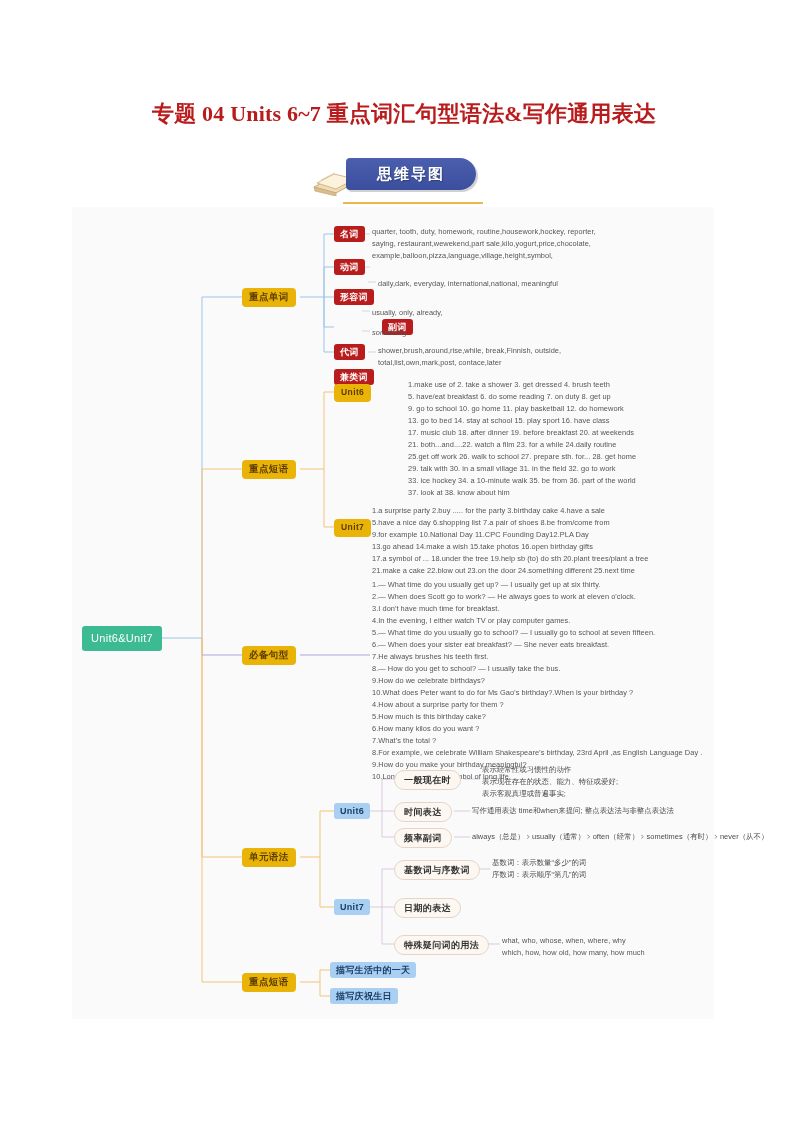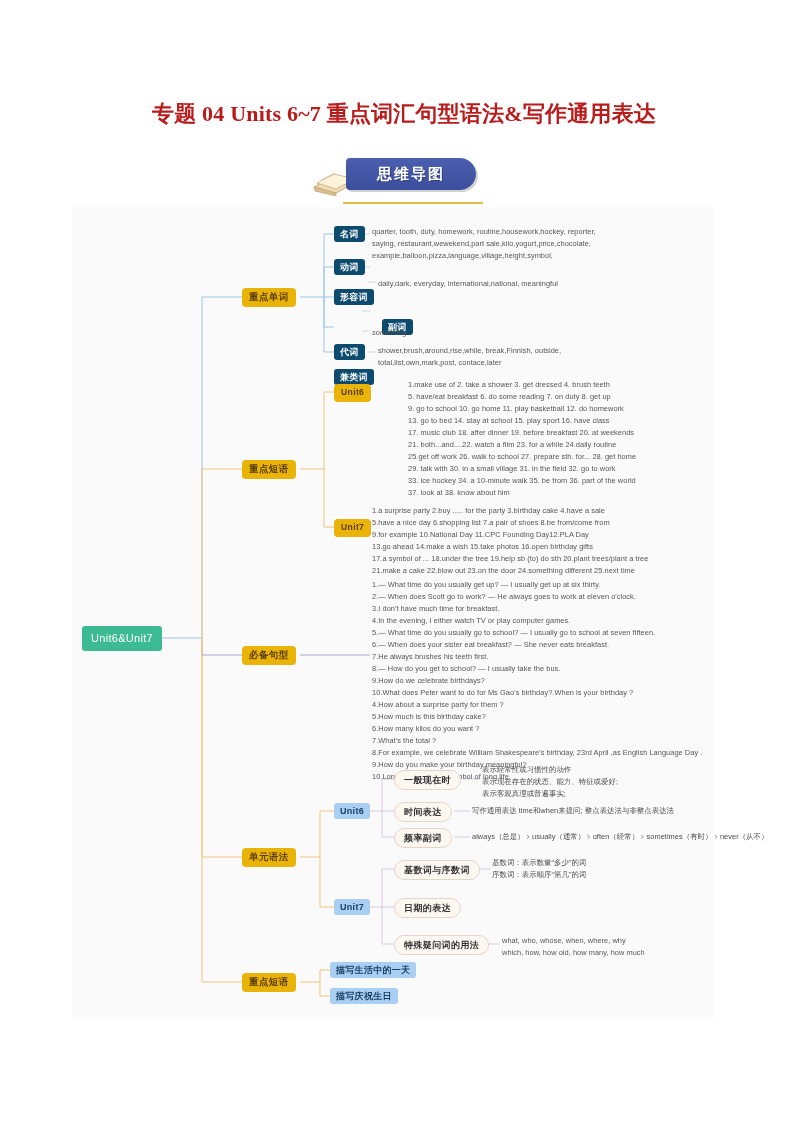--- a/index.html
+++ b/index.html
@@ -55,21 +55,21 @@
   }
   .node-root{
     background:#3cba92; color:#fff; border-radius:3px;
     padding:6px 9px; font-size:11px; letter-spacing:.3px;
   }
   .node-orange{
     background:#eab308; color:#5b3d00; border-radius:4px;
     padding:4px 7px; font-size:9.5px; font-weight:bold; letter-spacing:.4px;
   }
   .node-blue{
-    background:#0c4a6e; color:#fff; border-radius:3px;
+    background:#b91c1c; color:#fff; border-radius:3px;
     padding:3px 6px; font-size:9px; font-weight:bold; letter-spacing:.3px;
   }
   .node-bluelite{
     background:#a9cff2; color:#1b3e66; border-radius:3px;
     padding:3px 6px; font-size:9px; font-weight:bold; letter-spacing:.3px;
   }
   .node-pill{
     background:#fdf7f2; border:1px solid #e6d4c8; border-radius:11px;
     color:#333; padding:4px 9px; font-size:9px; font-weight:bold;
     letter-spacing:.4px;
@@ -192,20 +192,21 @@
   <div class="node node-blue" style="left:262px; top:82px;">形容词</div>
   <div class="node node-blue" style="left:262px; top:112px;margin-left:48px;">副词</div>
   <div class="node node-blue" style="left:262px; top:137px;">代词</div>
 
   <div class="node node-blue" style="left:262px; top:137px; transform:translateY(25px);">兼类词</div>
 
   <div class="leaf" style="left:300px; top:19px; width:300px;">quarter, tooth, duty, homework, routine,housework,hockey, reporter,
 saying, restaurant,wewekend,part sale,kilo,yogurt,price,chocolate,
 example,balloon,pizza,language,village,height,symbol,</div>
   <div class="leaf" style="left:306px; top:71px; width:300px;">daily,dark, everyday, international,national, meaningful</div>
+  <div class="leaf" style="left:300px; top:100px; width:300px;">usually, only, already,</div>
   <div class="leaf" style="left:300px; top:120px; width:300px;font-style:italic;">something</div>
   <div class="leaf" style="left:306px; top:138px; width:300px;">shower,brush,around,rise,while, break,Finnish, outside,
 total,list,own,mark,post, contace,later</div>
 
   <div class="node node-orange" style="left:170px; top:253px;">重点短语</div>
 
   <div class="node node-orange" style="left:262px; top:177px; font-size:8.5px;">Unit6</div>
   <div class="node node-orange" style="left:262px; top:312px; font-size:8.5px;">Unit7</div>
 
   <div class="leaf" style="left:300px; top:172px; width:330px;margin-left:36px;">1.make use of  2. take a shower 3. get dressed  4. brush teeth

